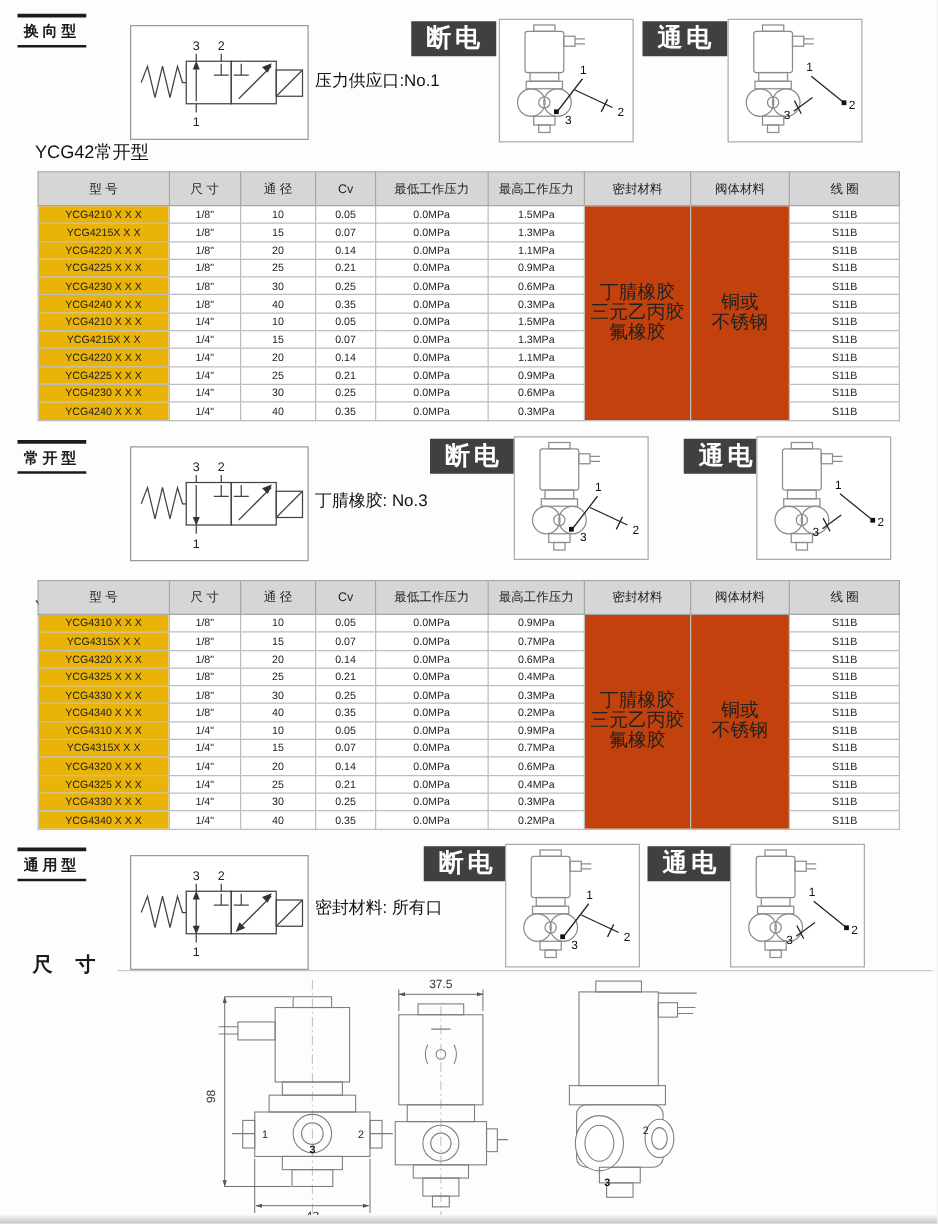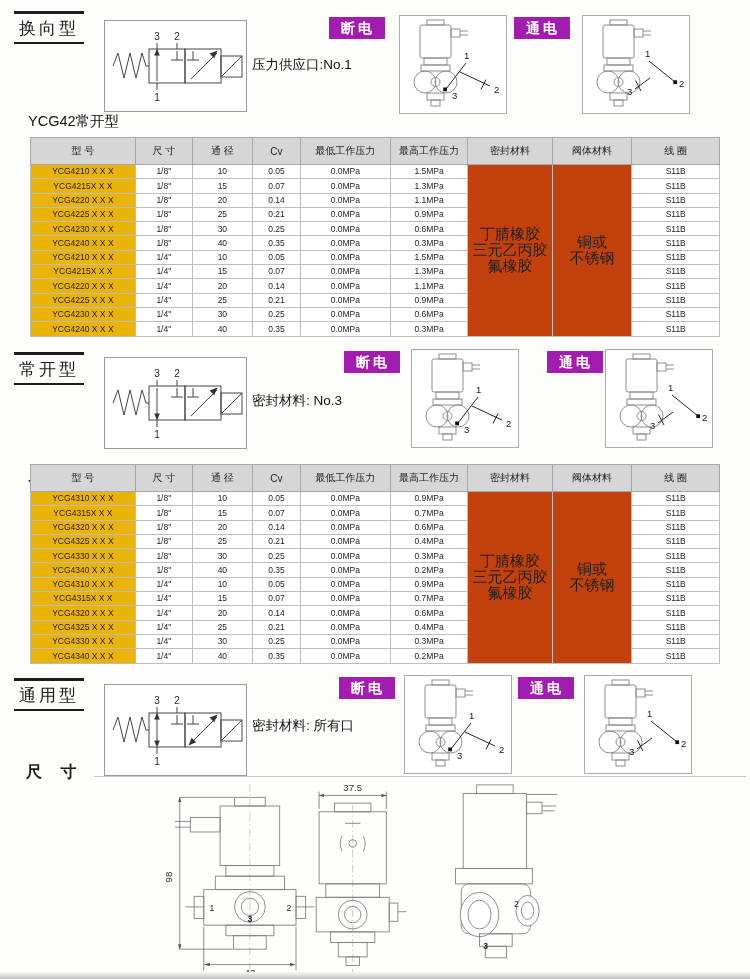--- a/index.html
+++ b/index.html
@@ -1,23 +1,23 @@
 <!DOCTYPE html>
 <html><head>
 <meta charset="utf-8">
 <style>
   html,body{margin:0;padding:0;background:#e9e9e9;}
   .page{position:relative;width:750px;height:979px;background:#fdfdfc;overflow:hidden;
         font-family:"Liberation Sans","DejaVu Sans",sans-serif;color:#1a1a1a;}
-  .sec-title{position:absolute;font-size:17px;font-weight:normal;letter-spacing:3px;
+  .sec-title{position:absolute;font-size:12px;font-weight:bold;letter-spacing:3px;
         border-top:3px solid #1c1c1c;border-bottom:2px solid #1c1c1c;padding:3px 5px 2px;}
   .schem-box{position:absolute;width:141px;height:90px;border:1px solid #9a9a9a;background:#fff;}
   .schem-box svg{width:100%;height:100%;display:block;}
   .pressure{position:absolute;font-size:13.5px;color:#111;text-align:right;}
-  .badge{position:absolute;background:#a21caf;color:#fff;font-size:14px;font-weight:bold;
+  .badge{position:absolute;background:#404040;color:#fff;font-size:20px;font-weight:bold;
         letter-spacing:3px;padding:4px 10px 4px 12px;line-height:1;}
   .photo-box{position:absolute;width:106px;height:97px;border:1px solid #ababab;background:#fff;}
   .photo-box svg{width:100%;height:100%;display:block;}
   .table-title{position:absolute;font-size:14.5px;color:#111;}
   .table-wrap{position:absolute;left:30px;width:690px;border-radius:20px;}
   table.spec{border-collapse:collapse;width:690px;table-layout:fixed;}
   .spec th{background:#d6d6d6;border:1px solid #a6a6a6;font-size:10px;font-weight:normal;
         height:26px;color:#222;padding:0;}
   .spec td{border:1px solid #bdbdbd;font-size:8.5px;text-align:center;height:13.3px;
         padding:0 1px;color:#222;background:#fff;line-height:1;}
@@ -293,21 +293,21 @@
         </g>
         <polygon points="52,62.5 49.2,55.5 54.8,55.5" fill="#333"></polygon>
         <polygon points="112.5,29.5 109.2,37.2 104.6,32.6" fill="#333"></polygon>
         <g font-size="10" fill="#222" text-anchor="middle">
           <text x="52" y="19">3</text>
           <text x="72" y="19">2</text>
           <text x="52" y="80">1</text>
         </g>
       </svg>
     </div>
-  <div class="pressure" style="left:252px;top:392px;">密封材料: No.3</div>
+  <div class="pressure" style="left:252px;top:392px;">丁腈橡胶: No.3</div>
   <div class="badge" style="left:344px;top:351px;">断电</div>
   <div class="photo-box" style="left:411px;top:349px;">
       <svg viewBox="0 0 106 97">
         <g stroke="#8d8d8d" stroke-width="1" fill="none">
           <rect x="27" y="4" width="17" height="5"></rect>
           <rect x="20" y="9" width="31" height="33" rx="2"></rect>
           <rect x="51" y="13" width="9" height="8"></rect>
           <line x1="60" y1="15" x2="68" y2="15"></line>
           <line x1="60" y1="19" x2="68" y2="19"></line>
           <rect x="24" y="42" width="23" height="7"></rect>

